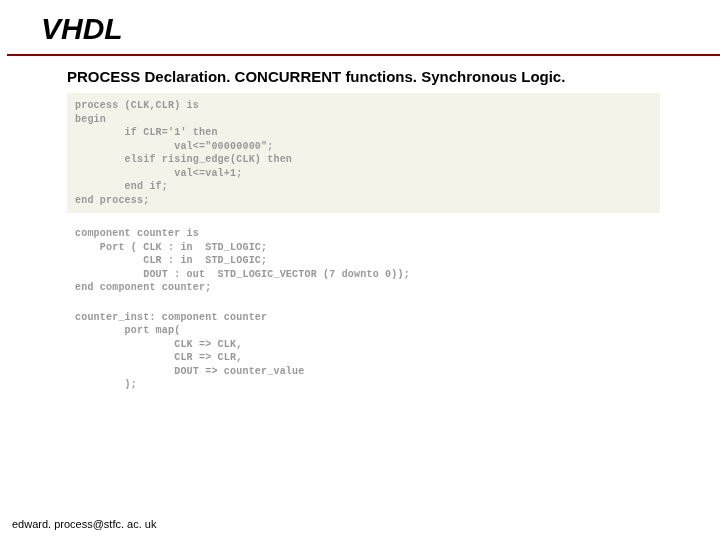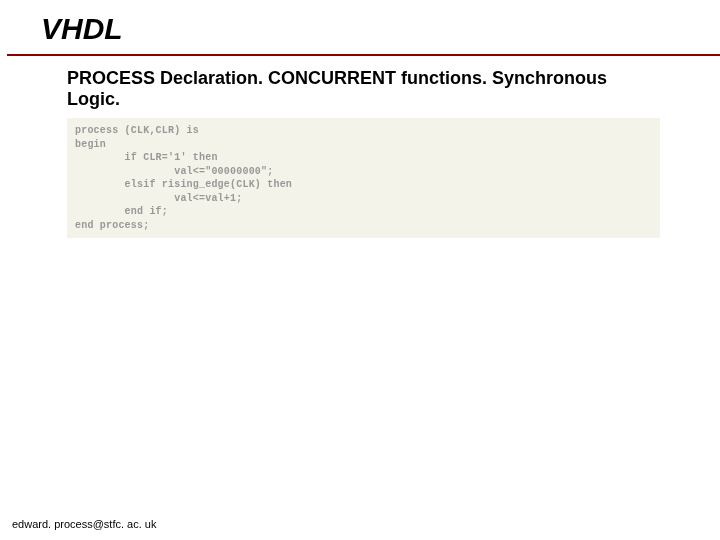--- a/index.html
+++ b/index.html
@@ -28,21 +28,21 @@
   .title-rule {
     height: 2px;
     background: #8b0000;
     width: 100%;
     margin-bottom: 12px;
   }
   .content {
     padding: 0 60px;
   }
   .heading {
-    font-size: 18px;
+    font-size: 15px;
     font-weight: bold;
     color: #000;
     margin: 6px 0 8px 0;
   }
   .code-block-bg {
     background: #ecebd8;
     padding: 6px 8px 6px 8px;
     font-family: "Courier New", monospace;
     font-size: 10px;
     line-height: 1.35;
@@ -86,19 +86,30 @@
     <div class="code-block-bg faded">process (CLK,CLR) is
 begin
         if CLR='1' then
                 val&lt;="00000000";
         elsif rising_edge(CLK) then
                 val&lt;=val+1;
         end if;
 end process;</div>
 
 
+    <div class="code-block-plain faded">component counter is
+    Port ( CLK : in  STD_LOGIC;
+           CLR : in  STD_LOGIC;
+           DOUT : out  STD_LOGIC_VECTOR (7 downto 0));
+end component counter;</div>
 
+    <div class="code-block-plain faded">counter_inst: component counter
+        port map(
+                CLK =&gt; CLK,
+                CLR =&gt; CLR,
+                DOUT =&gt; counter_value
+        );</div>
 
   </div>
 
   <div class="footer">edward. process@stfc. ac. uk</div>
 
 </div>
 
 </body></html>

